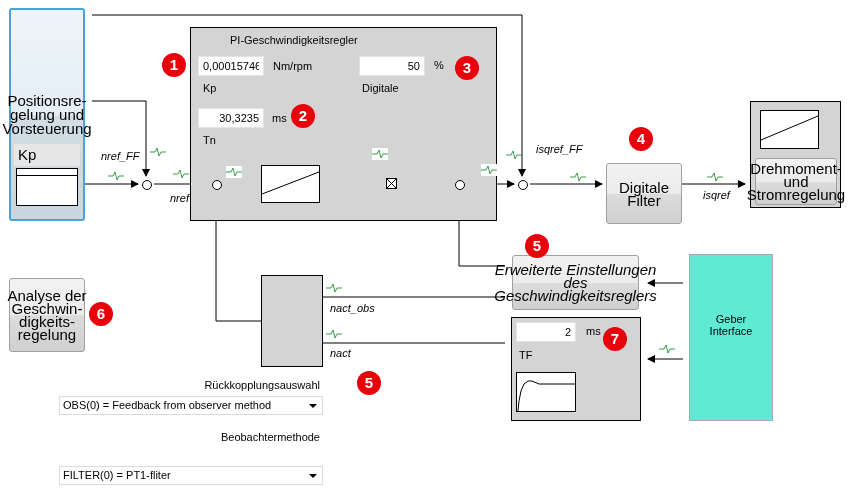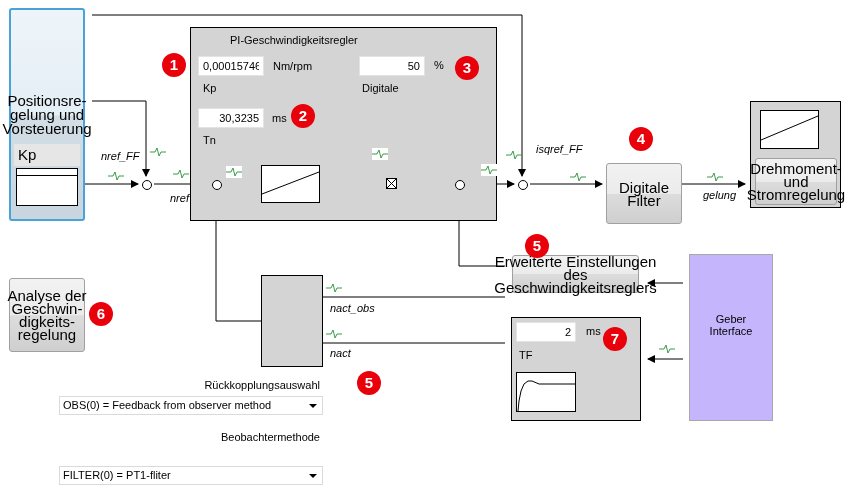--- a/index.html
+++ b/index.html
@@ -148,59 +148,59 @@
 <svg class="scope" style="left:326px;top:328px;">
     <polyline points="0,6 5,6 7,2 9,10 11,6 16,6" fill="none" stroke="#3a9a4a" stroke-width="1"></polyline>
   </svg>
 <svg class="scope" style="left:659px;top:343px;">
     <polyline points="0,6 5,6 7,2 9,10 11,6 16,6" fill="none" stroke="#3a9a4a" stroke-width="1"></polyline>
   </svg>
 
 <div class="it" style="left:101px;top:150px;">nref_FF</div>
 <div class="it" style="left:170px;top:192px;">nref</div>
 <div class="it" style="left:536px;top:143px;">isqref_FF</div>
-<div class="it" style="left:703px;top:189px;">gelung</div>
+<div class="it" style="left:703px;top:189px;">isqref</div>
 <div class="it" style="left:330px;top:302px;">nact_obs</div>
 <div class="it" style="left:330px;top:347px;">nact</div>
 
 <div class="btn" style="left:606px;top:163px;width:76px;height:61px;">
   <span>Digitale Filter</span>
 </div>
 
 <div class="panel" style="left:750px;top:101px;width:91px;height:107px;"></div>
 <div class="graph" style="left:760px;top:110px;width:59px;height:39px;">
   <svg width="57" height="37" style="position:absolute;left:0;top:0;">
       <line x1="0" y1="29" x2="57" y2="5" stroke="#000" stroke-width="1"></line>
     </svg>
 </div>
 <div class="btn" style="left:755px;top:158px;width:82px;height:47px;">
   <span style="white-space:pre;">Drehmoment-
 und
 Stromregelung</span>
 </div>
 
-<div class="btn" style="left:512px;top:255px;width:127px;height:38px;">
+<div class="btn" style="left:512px;top:255px;width:127px;height:55px;font-style:italic;">
   <span style="white-space:pre;">Erweiterte Einstellungen
 des
 Geschwindigkeitsreglers</span>
 </div>
 
 <div class="panel" style="left:261px;top:275px;width:62px;height:92px;"></div>
 
 <div class="panel" style="left:511px;top:317px;width:130px;height:104px;"></div>
 <input class="field" style="left: 516px; top: 322px; width: 60px;" value="2">
 <div class="lbl" style="left:586px;top:325px;">ms</div>
 <div class="lbl" style="left:519px;top:349px;">TF</div>
 <div class="graph" style="left:516px;top:372px;width:60px;height:40px;">
   <svg width="58" height="38" style="position:absolute;left:0;top:0;">
       <polyline points="1,38 2,28 4,18 7,11 11,8 15,8 22,11 58,11" fill="none" stroke="#000" stroke-width="1"></polyline>
     </svg>
 </div>
 
-<div class="abs" style="left:689px;top:254px;width:84px;height:167px;box-sizing:border-box;border:1px solid #a8a8a8;background:#c4b5fd;display:flex;align-items:center;justify-content:center;text-align:center;padding-bottom:25px;">
+<div class="abs" style="left:689px;top:254px;width:84px;height:167px;box-sizing:border-box;border:1px solid #a8a8a8;background:#5eead4;display:flex;align-items:center;justify-content:center;text-align:center;padding-bottom:25px;">
   <span style="white-space:pre;">Geber
 Interface</span>
 </div>
 
 <div class="btn" style="left:9px;top:278px;width:76px;height:74px;">
   <span style="white-space:pre;">Analyse der
 Geschwin-
 digkeits-
 regelung</span>
 </div>

